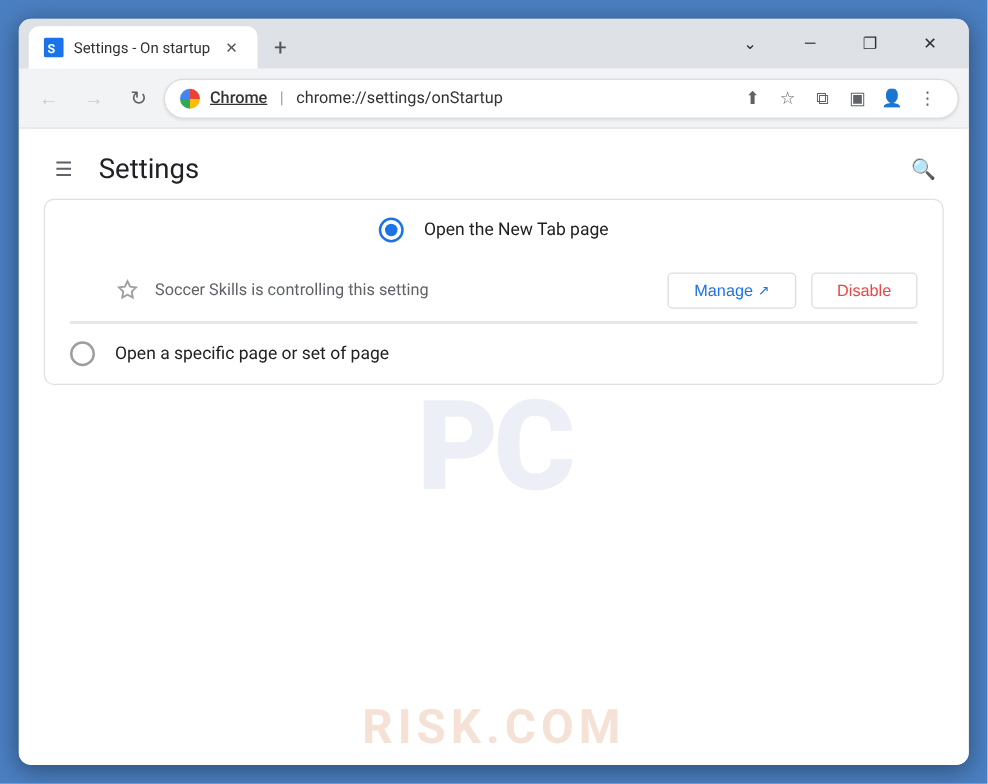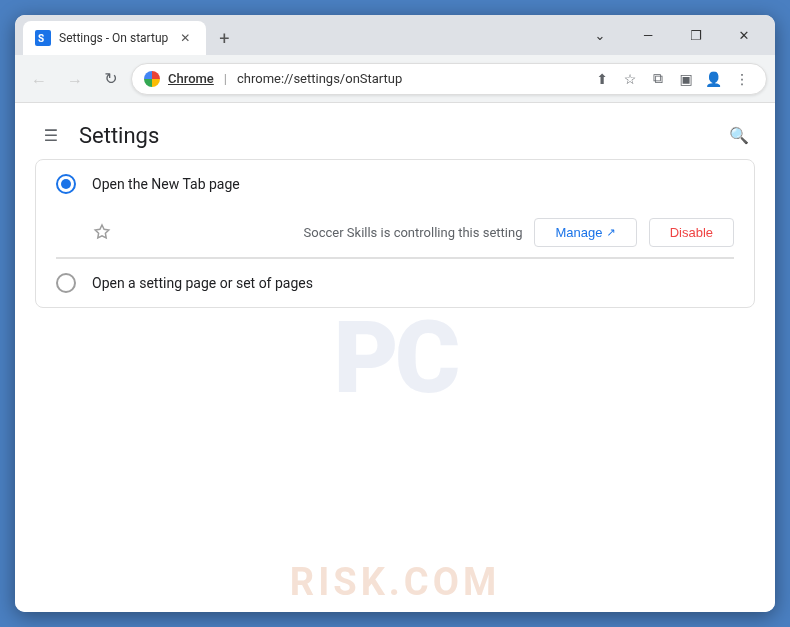--- a/index.html
+++ b/index.html
@@ -257,21 +257,21 @@
       position: relative;
       z-index: 1;
     }
     .radio-option {
       display: flex;
       align-items: center;
       padding: 14px 20px;
       gap: 16px;
       cursor: pointer;
     }
-    .radio-option:first-child { border-radius: 8px 8px 0 0; }
+    .radio-option:first-child { border-radius: 8px 8px 0 0; justify-content: center; }
     .radio-option:last-child { border-radius: 0 0 8px 8px; }
     .radio-circle {
       width: 20px;
       height: 20px;
       border-radius: 50%;
       border: 2px solid #9e9e9e;
       display: flex;
       align-items: center;
       justify-content: center;
       flex-shrink: 0;
@@ -301,21 +301,20 @@
       display: flex;
       align-items: center;
       justify-content: center;
       color: #9e9e9e;
       font-size: 16px;
     }
     .extension-text {
       font-size: 13px;
       color: #5f6368;
       flex: 1;
-      text-align: right;
     }
     .ext-btn {
       padding: 6px 20px;
       border-radius: 4px;
       border: 1px solid #dadce0;
       background: #fff;
       font-size: 13px;
       cursor: pointer;
       color: #1a73e8;
       font-weight: 500;
@@ -419,17 +418,17 @@
         </button>
       </div>
 
       <div class="divider"></div>
 
 
       <div class="divider"></div>
 
       <div class="radio-option">
         <div class="radio-circle"></div>
-        <span class="radio-label">Open a setting page or set of pages</span>
+        <span class="radio-label">Open a specific page or set of page</span>
       </div>
     </div>
   </div>
 </div>
 
 </body></html>

